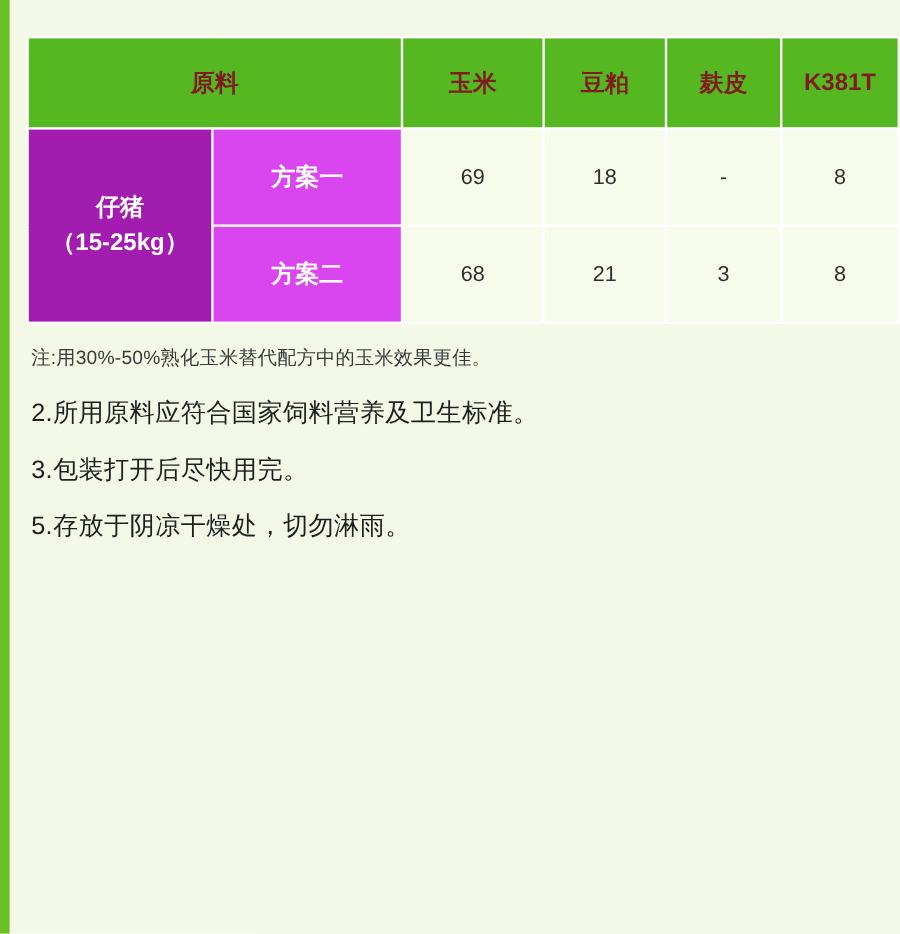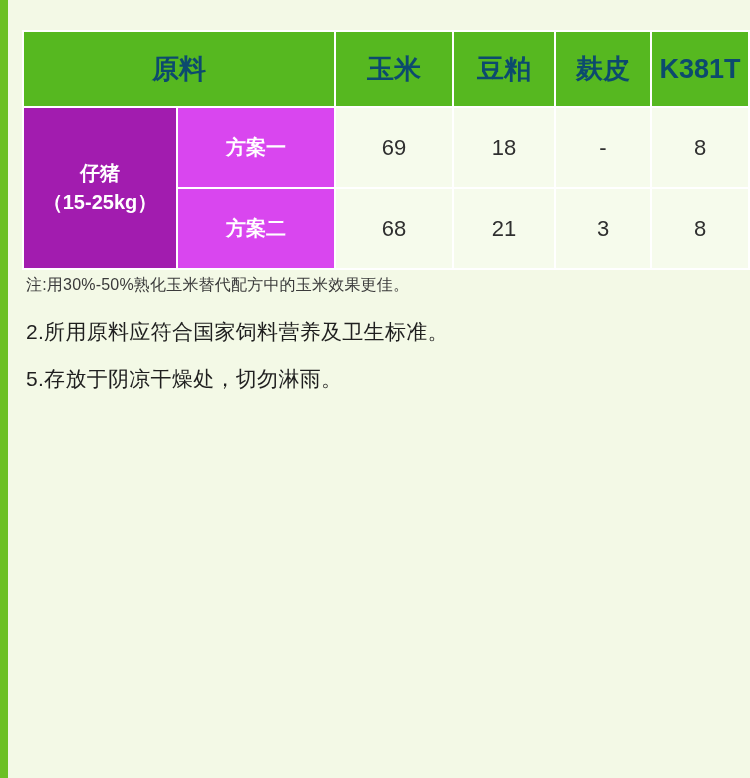--- a/index.html
+++ b/index.html
@@ -58,22 +58,22 @@
     table-layout: fixed;
   }
   table.formula th,
   table.formula td {
     border: 2px solid #ffffff;
     text-align: center;
     vertical-align: middle;
   }
   table.formula thead th {
     background: #56b820;
-    color: #0c4a6e;
-    font-size: 27px;
+    color: #7f1d1d;
+    font-size: 20px;
     font-weight: bold;
     height: 72px;
     margin-top: 48px;
   }
   .row-head {
     background: #a21caf;
     color: #ffffff;
     font-size: 20px;
     font-weight: bold;
     line-height: 1.45;
@@ -81,31 +81,31 @@
   .plan-cell {
     background: #d946ef;
     color: #ffffff;
     font-size: 20px;
     font-weight: bold;
     height: 77px;
   }
   .val {
     background: #f6fbec;
     color: #2f2f2f;
-    font-size: 22px;
+    font-size: 18px;
     font-weight: normal;
   }
   .col-a { width: 154px; }
   .col-b { width: 158px; }
   .col-c { width: 118px; }
   .col-d { width: 102px; }
   .col-e { width: 96px; }
   .col-f { width: 98px; }
   .note {
-    margin: 5px 0 0 4px;
+    margin: 18px 0 0 4px;
     font-size: 16px;
     color: #3a3a3a;
     letter-spacing: 0.2px;
   }
   .section-title {
     margin: 22px 0 0 4px;
     font-size: 25px;
     font-weight: bold;
     color: #1c8b1c;
   }
@@ -171,17 +171,18 @@
           </tr>
         </tbody>
       </table>
     </div>
 
     <p class="note">注:用30%-50%熟化玉米替代配方中的玉米效果更佳。</p>
 
 
     <ol class="notes">
       <li>2.所用原料应符合国家饲料营养及卫生标准。</li>
+      <li>3.包装打开后尽快用完。</li>
       <li>5.存放于阴凉干燥处，切勿淋雨。</li>
     </ol>
 
   </div>
 </div>
 
 </body></html>

